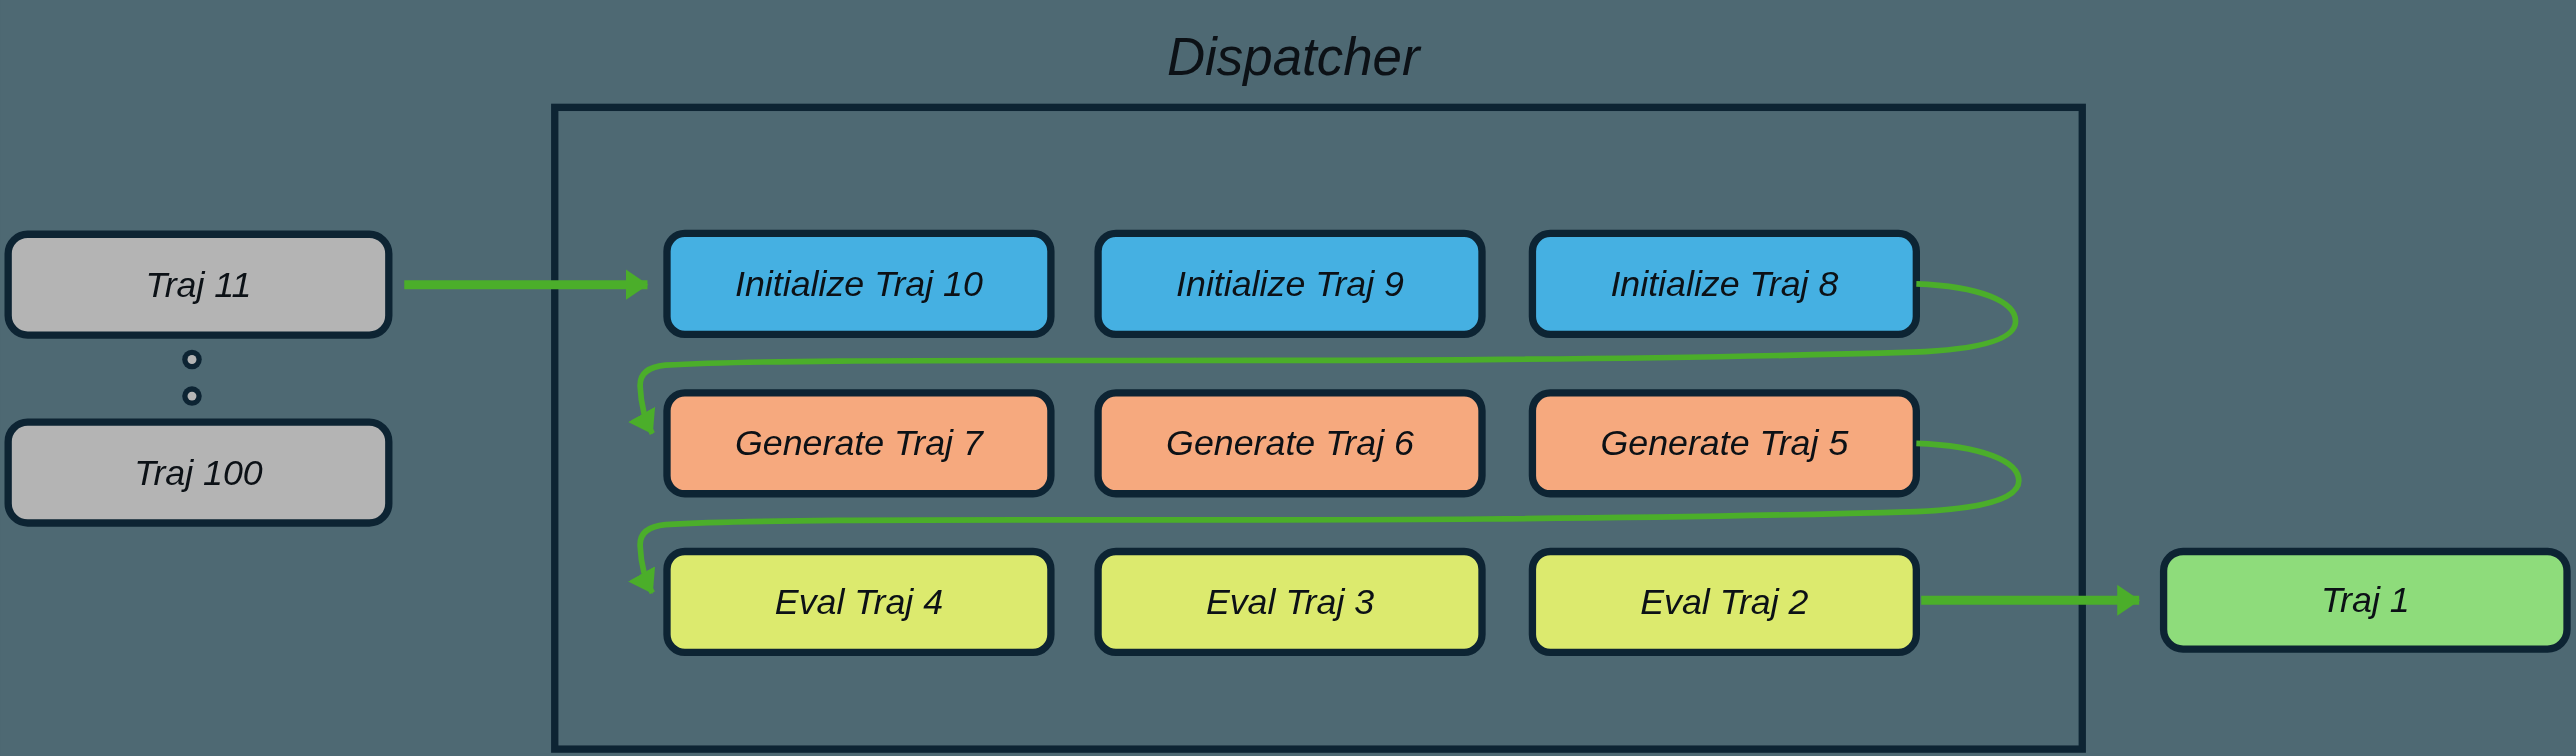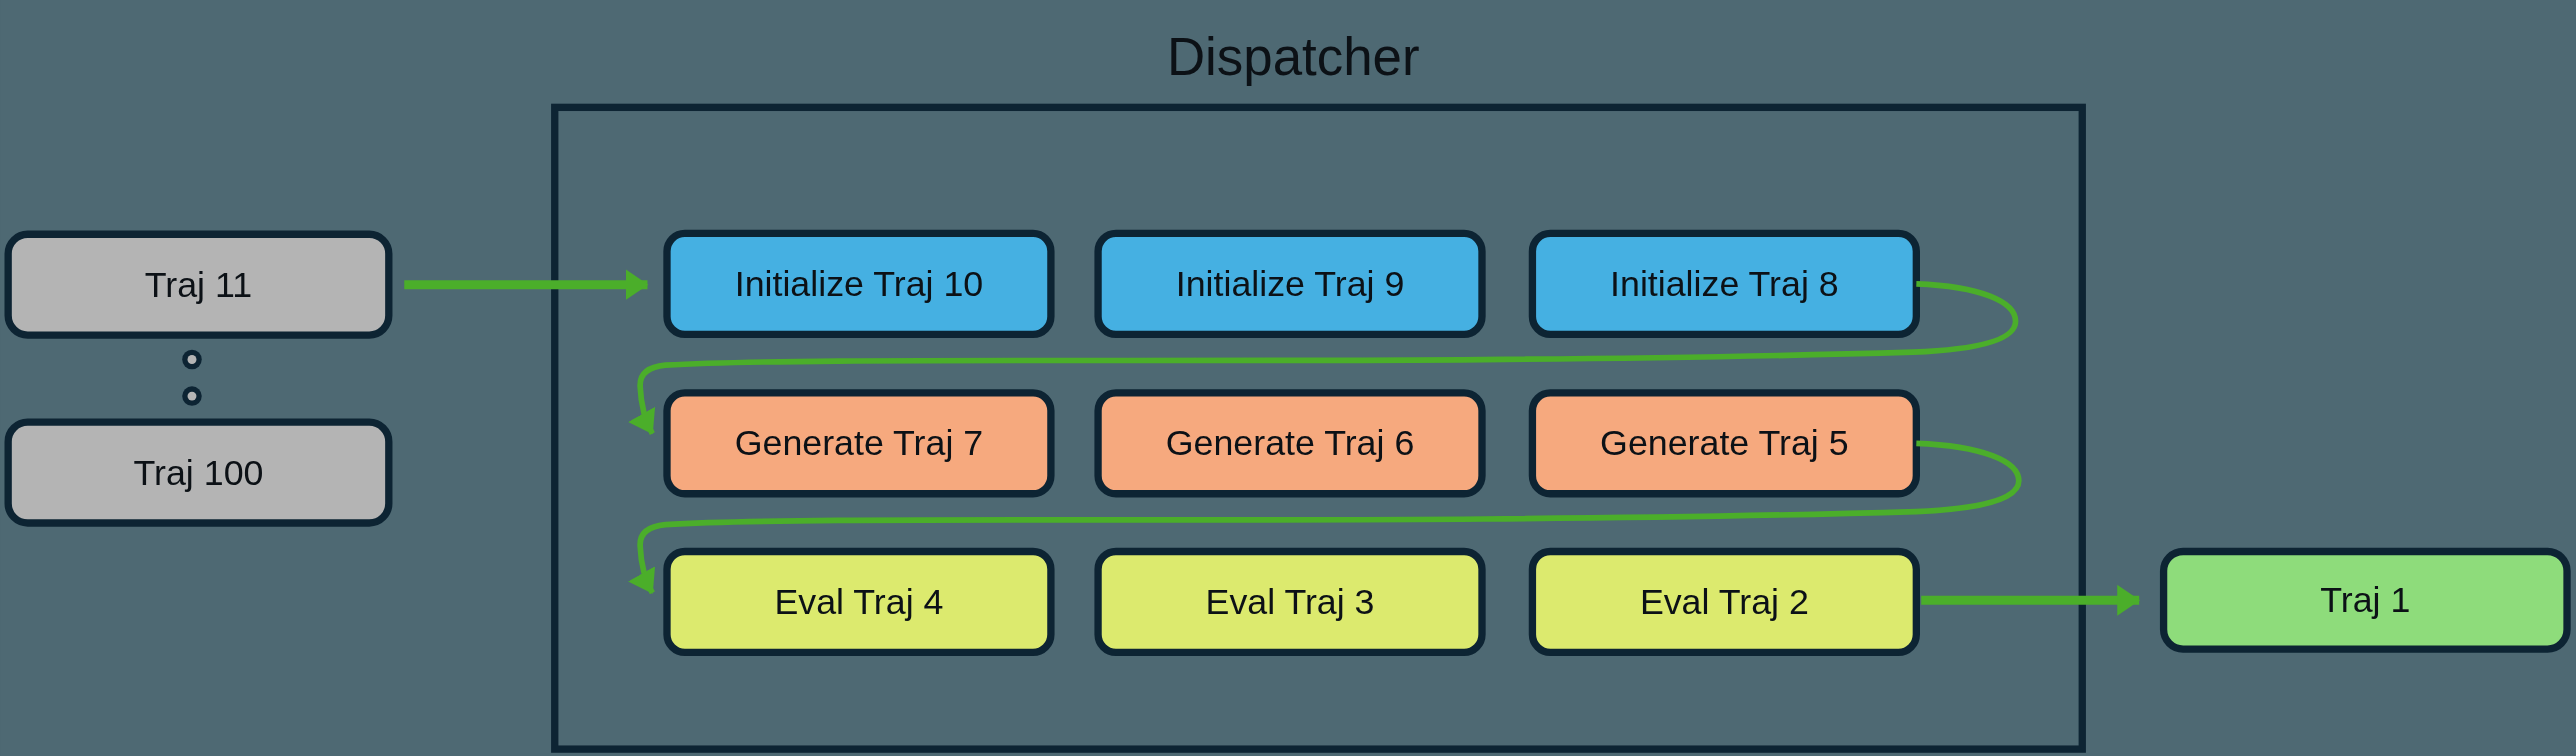--- a/index.html
+++ b/index.html
@@ -1,17 +1,17 @@
 <!DOCTYPE html>
 <html style="font-size:13px"><head>
 <meta charset="utf-8">
 <style>
   html, body { margin: 0; padding: 0; }
   body { background: #4e6973; }
-  .diagram-wrap { width: 100%; }
+  .diagram-wrap { width: 100%; font-style: italic; }
   svg { display: block; width: 100%; height: auto; }
   text {
     font-family: "Liberation Sans", "DejaVu Sans", sans-serif;
     fill: #0c1116;
   }
   .node-label { font-size: 44px; }
   .title-label { font-size: 65px; }
   .node rect { stroke-width: 9; }
   .container-rect { fill: none; stroke-width: 9; }
   .flow-arrow { fill: none; }

